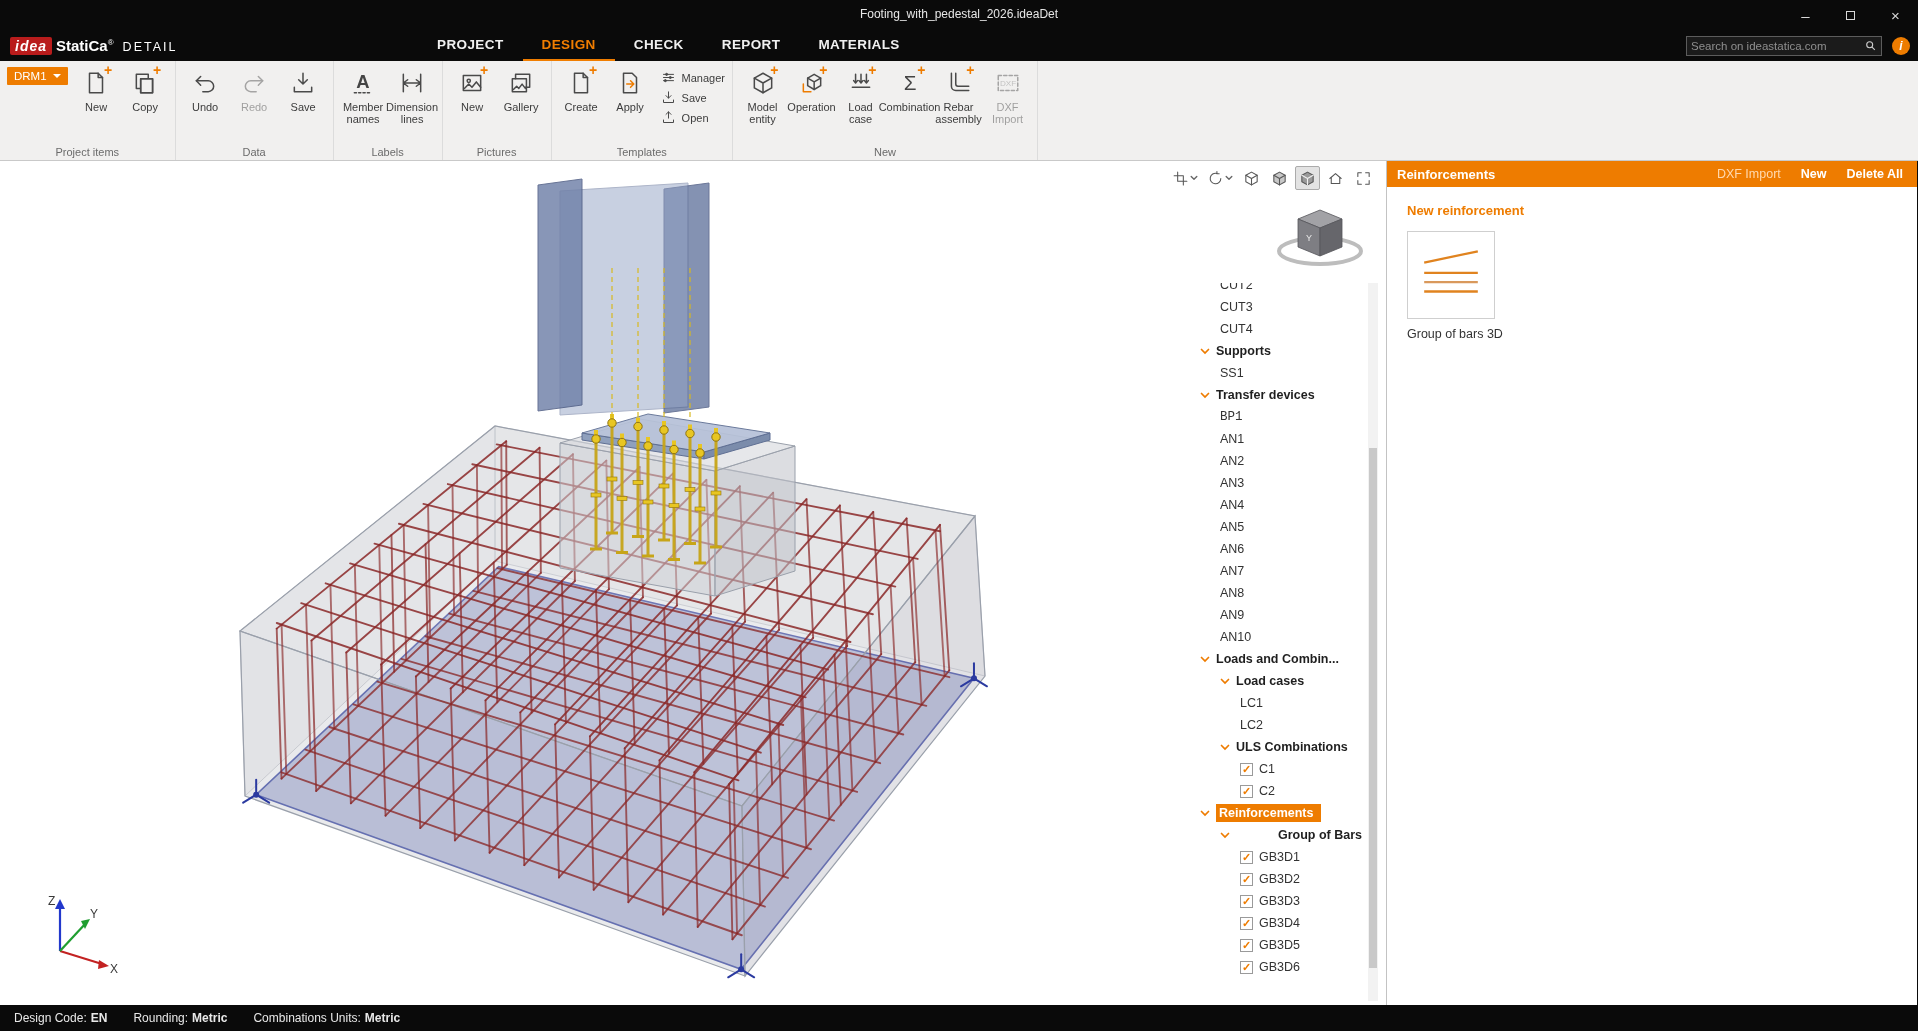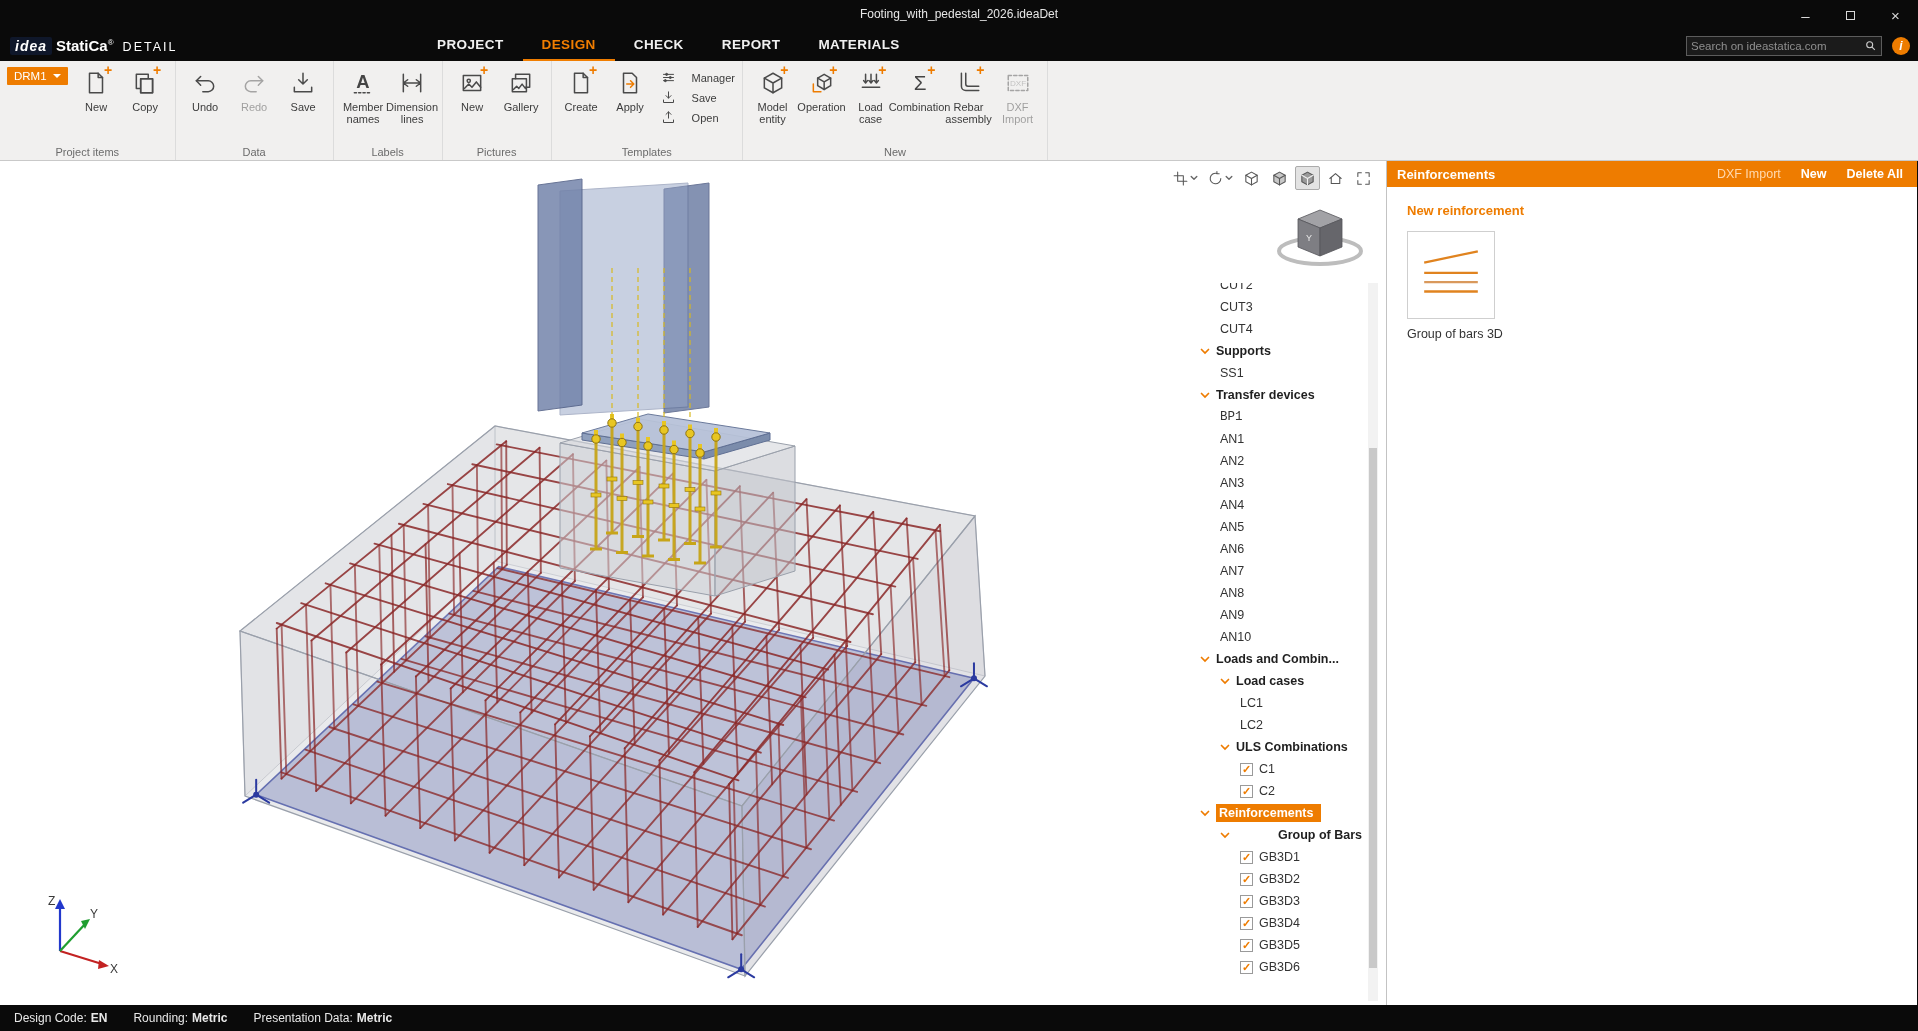--- a/index.html
+++ b/index.html
@@ -8,21 +8,21 @@
 #app{width:1918px;height:1031px;display:flex;flex-direction:column}
 
 .titlebar{height:30px;background:#0a0a0a;position:relative;flex:0 0 auto}
 .tb-title{position:absolute;left:0;right:0;top:7px;text-align:center;color:#e6e6e6;font-size:12px}
 .win-controls{position:absolute;right:0;top:0;height:100%;display:flex}
 .wbtn{width:45px;height:30px;display:flex;align-items:center;justify-content:center;color:#d8d8d8;font-size:15px}
 .restore-box{width:9px;height:9px;border:1px solid #d8d8d8;display:block}
 
 .menubar{height:31px;background:#0a0a0a;display:flex;align-items:center;position:relative;flex:0 0 auto}
 .brand{display:flex;align-items:baseline;margin-left:10px;color:#fff}
-.logo-box{background:#0f172a;color:#fff;font-weight:bold;font-style:italic;font-size:14px;padding:1px 5px;border-radius:2px;letter-spacing:1px}
+.logo-box{background:#b91c1c;color:#fff;font-weight:bold;font-style:italic;font-size:14px;padding:1px 5px;border-radius:2px;letter-spacing:1px}
 .brand-name{font-size:15px;font-weight:bold;margin-left:4px}
 .brand-name sup{font-size:8px;font-weight:normal}
 .brand-product{font-size:12.5px;letter-spacing:2px;margin-left:9px}
 .tabs{position:absolute;left:418px;top:0;height:31px;display:flex}
 .tab{height:31px;line-height:29px;padding:0 19px;color:#f0f0f0;font-size:13.5px;letter-spacing:.4px;border-bottom:2px solid transparent;font-weight:bold}
 .tab.active{color:#f07d00;border-bottom-color:#f07d00}
 .mb-right{margin-left:auto;display:flex;align-items:center;margin-right:8px}
 .searchbox{width:196px;height:20px;background:#1b1b1b;border:1px solid #5c5c5c;display:flex;align-items:center;padding:0 4px}
 .searchbox input{flex:1;background:transparent;border:none;outline:none;color:#cfcfcf;font-size:11.5px;font-family:inherit;min-width:0}
 .searchbox input::placeholder{color:#8f8f8f}
@@ -37,21 +37,21 @@
 .drm-btn{display:flex;align-items:center;background:#ee7c00;color:#fff;font-size:11.5px;padding:3px 7px;margin:3px 4px 0 2px;border-radius:1px;gap:6px}
 .drm-chev{width:0;height:0;border-left:4px solid transparent;border-right:4px solid transparent;border-top:4px solid #fff}
 .rbtn{width:49px;display:flex;flex-direction:column;align-items:center;font-size:11px;color:#3c3c3c;text-align:center;line-height:1.1;white-space:pre-line;padding-top:2px}
 .rbtn .ric{width:34px;height:34px;position:relative;display:flex;align-items:center;justify-content:center;border-radius:2px}
 .ric svg{width:26px;height:26px;stroke:#4a4a4a;fill:none;stroke-width:1.4;stroke-linecap:round;stroke-linejoin:round}
 .plus-badge{position:absolute;top:-3px;right:1px;color:#ee7c00;font-weight:bold;font-size:14px;line-height:1}
 .rbtn.selected .ric{background:#fbe2c8;box-shadow:0 0 0 1.5px #ee7c00 inset}
 .rbtn.disabled{opacity:.45}
 .rlabel{margin-top:1px}
 .side-col{display:flex;flex-direction:column;gap:5px;margin:6px 2px 0 6px}
-.side-item{display:flex;align-items:center;gap:16px;font-size:11px;color:#3c3c3c}
+.side-item{display:flex;align-items:center;gap:6px;font-size:11px;color:#3c3c3c}
 .side-item svg{width:15px;height:15px;stroke:#4a4a4a;fill:none;stroke-width:1.6;stroke-linecap:round;stroke-linejoin:round}
 
 .workspace{display:flex;flex:1 1 auto;height:844px}
 .viewport{width:1386px;position:relative;background:#fff;overflow:hidden}
 #scene{position:absolute;left:0;top:0}
 .vp-toolbar{position:absolute;top:5px;right:10px;display:flex;gap:3px;align-items:center}
 .vpbtn{height:24px;min-width:25px;display:flex;align-items:center;justify-content:center;border:1px solid transparent;border-radius:2px;padding:0 2px}
 .vpbtn svg{width:17px;height:17px;stroke:#565656;fill:none;stroke-width:1.5;stroke-linecap:round;stroke-linejoin:round}
 .vpbtn.active{background:#e3e3e3;border-color:#ababab}
 .vpchev{display:flex;color:#666;margin-left:1px}
@@ -715,15 +715,15 @@
             <path d="M6 44h52" stroke="#e0831f" stroke-width="2.2" fill="none"></path>
           </svg>
         </div>
       <div class="card-label">Group of bars 3D</div>
     </div>
   </div>
 
   <div class="statusbar" id="statusbar">
       <span class="sb-item"><span class="sb-label">Design Code:</span><span class="sb-value">EN</span></span>
       <span class="sb-item"><span class="sb-label">Rounding:</span><span class="sb-value">Metric</span></span>
-      <span class="sb-item"><span class="sb-label">Presentation Data:</span><span class="sb-value">Metric</span></span>
+      <span class="sb-item"><span class="sb-label">Combinations Units:</span><span class="sb-value">Metric</span></span>
     </div>
 </div>
 
 </body></html>

